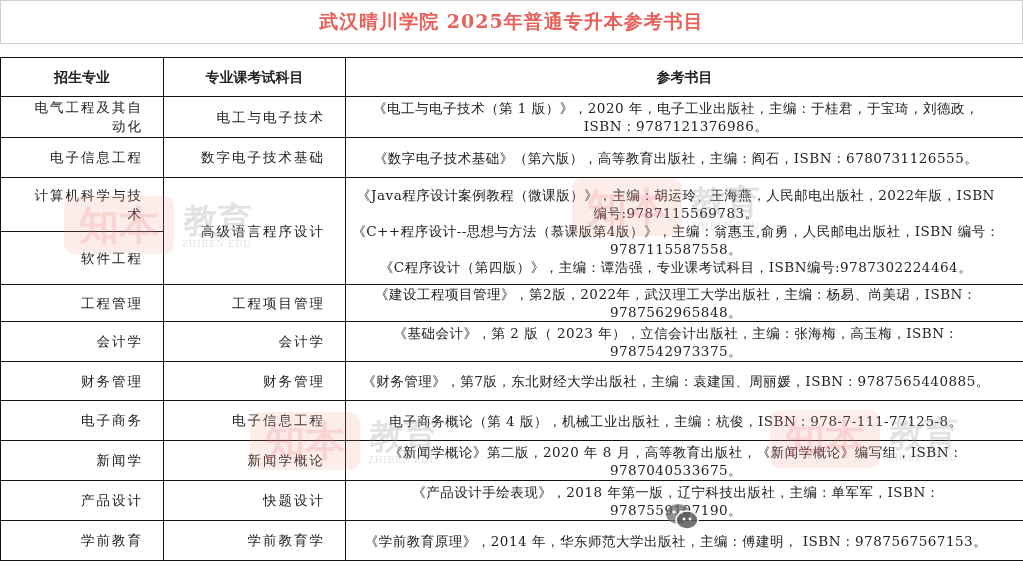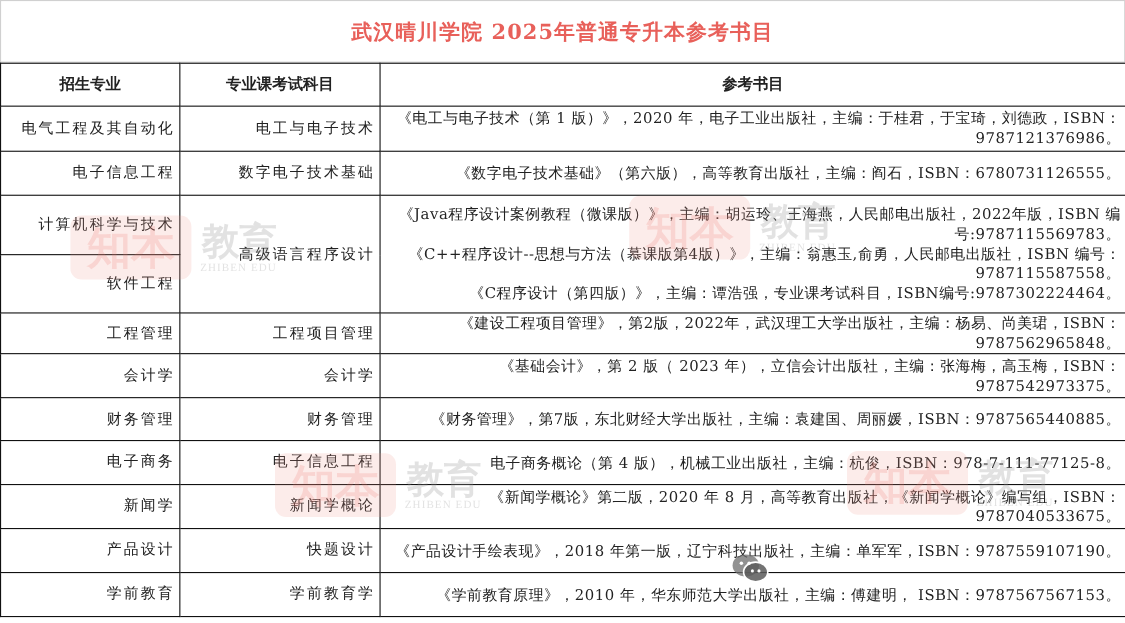--- a/index.html
+++ b/index.html
@@ -1,28 +1,28 @@
 <!DOCTYPE html>
 <html><head>
 <meta charset="utf-8">
 <style>
   html, body { margin:0; padding:0; background:#ffffff; }
   body { width:1023px; height:566px; overflow:hidden; position:relative;
          font-family:"DejaVu Serif","Liberation Serif",serif; color:#222; }
-  .title-bar { position:absolute; left:0; top:0; width:1023px; height:57px;
+  .title-bar { position:absolute; left:0; top:0; width:1023px; height:44px;
                border:1px solid #d0d0d0; box-sizing:border-box;
                display:flex; align-items:center; justify-content:center; }
   .title-bar span { color:#e8605a; font-size:19px; font-weight:bold; letter-spacing:1px; }
   table { position:absolute; left:0; top:57px; width:1023px; border-collapse:collapse;
           table-layout:fixed; }
-  td, th { border:1.5px solid #111; font-size:13.5px; padding:0 4px; vertical-align:middle;
+  td, th { border:1.5px solid #111; font-size:13.5px; padding:0 20px; vertical-align:middle;
            line-height:19px; }
   th { height:38px; font-weight:bold; font-size:14px; text-align:center; }
   td.c { text-align:right; letter-spacing:2px; }
-  td.ref { text-align:right; padding-left:3px; letter-spacing:0.5px; }
+  td.ref { text-align:center; padding-left:3px; letter-spacing:0.5px; }
   .ref div { line-height:18px; }
   .wm { position:absolute; pointer-events:none; display:flex; align-items:center; gap:8px; }
   .wm .box { background:rgba(240,150,140,0.18); border-radius:10px; width:110px; height:58px;
              color:rgba(240,120,110,0.2); font-size:40px; font-weight:bold;
              display:flex; align-items:center; justify-content:center;
              font-family:"DejaVu Sans",sans-serif; }
   .wm .txt { display:flex; flex-direction:column; align-items:flex-end;
              color:rgba(150,150,150,0.28); font-family:"DejaVu Sans",sans-serif; }
   .wm .txt .big { font-size:34px; font-weight:bold; line-height:36px; }
   .wm .txt .small { font-size:10px; letter-spacing:1px;font-family:Liberation Serif, serif; }
@@ -115,21 +115,21 @@
     <td class="c">产品设计</td>
     <td class="c">快题设计</td>
     <td class="ref">
           <div>《产品设计手绘表现》，2018 年第一版，辽宁科技出版社，主编：单军军，ISBN：9787559107190。</div>
         </td>
   </tr>
   <tr style="height:40px">
     <td class="c">学前教育</td>
     <td class="c">学前教育学</td>
     <td class="ref">
-          <div>《学前教育原理》，2010 年，华东师范大学出版社，主编：傅建明， ISBN：9787567567153。</div>
+          <div>《学前教育原理》，2014 年，华东师范大学出版社，主编：傅建明， ISBN：9787567567153。</div>
         </td>
   </tr>
 </tbody>
   </table>
 
 <div class="wm" style="left:64px; top:196px;">
   <div class="box">知本</div>
   <div class="txt">
       <span class="big">教育</span>
       <span class="small">ZHIBEN EDU</span>

